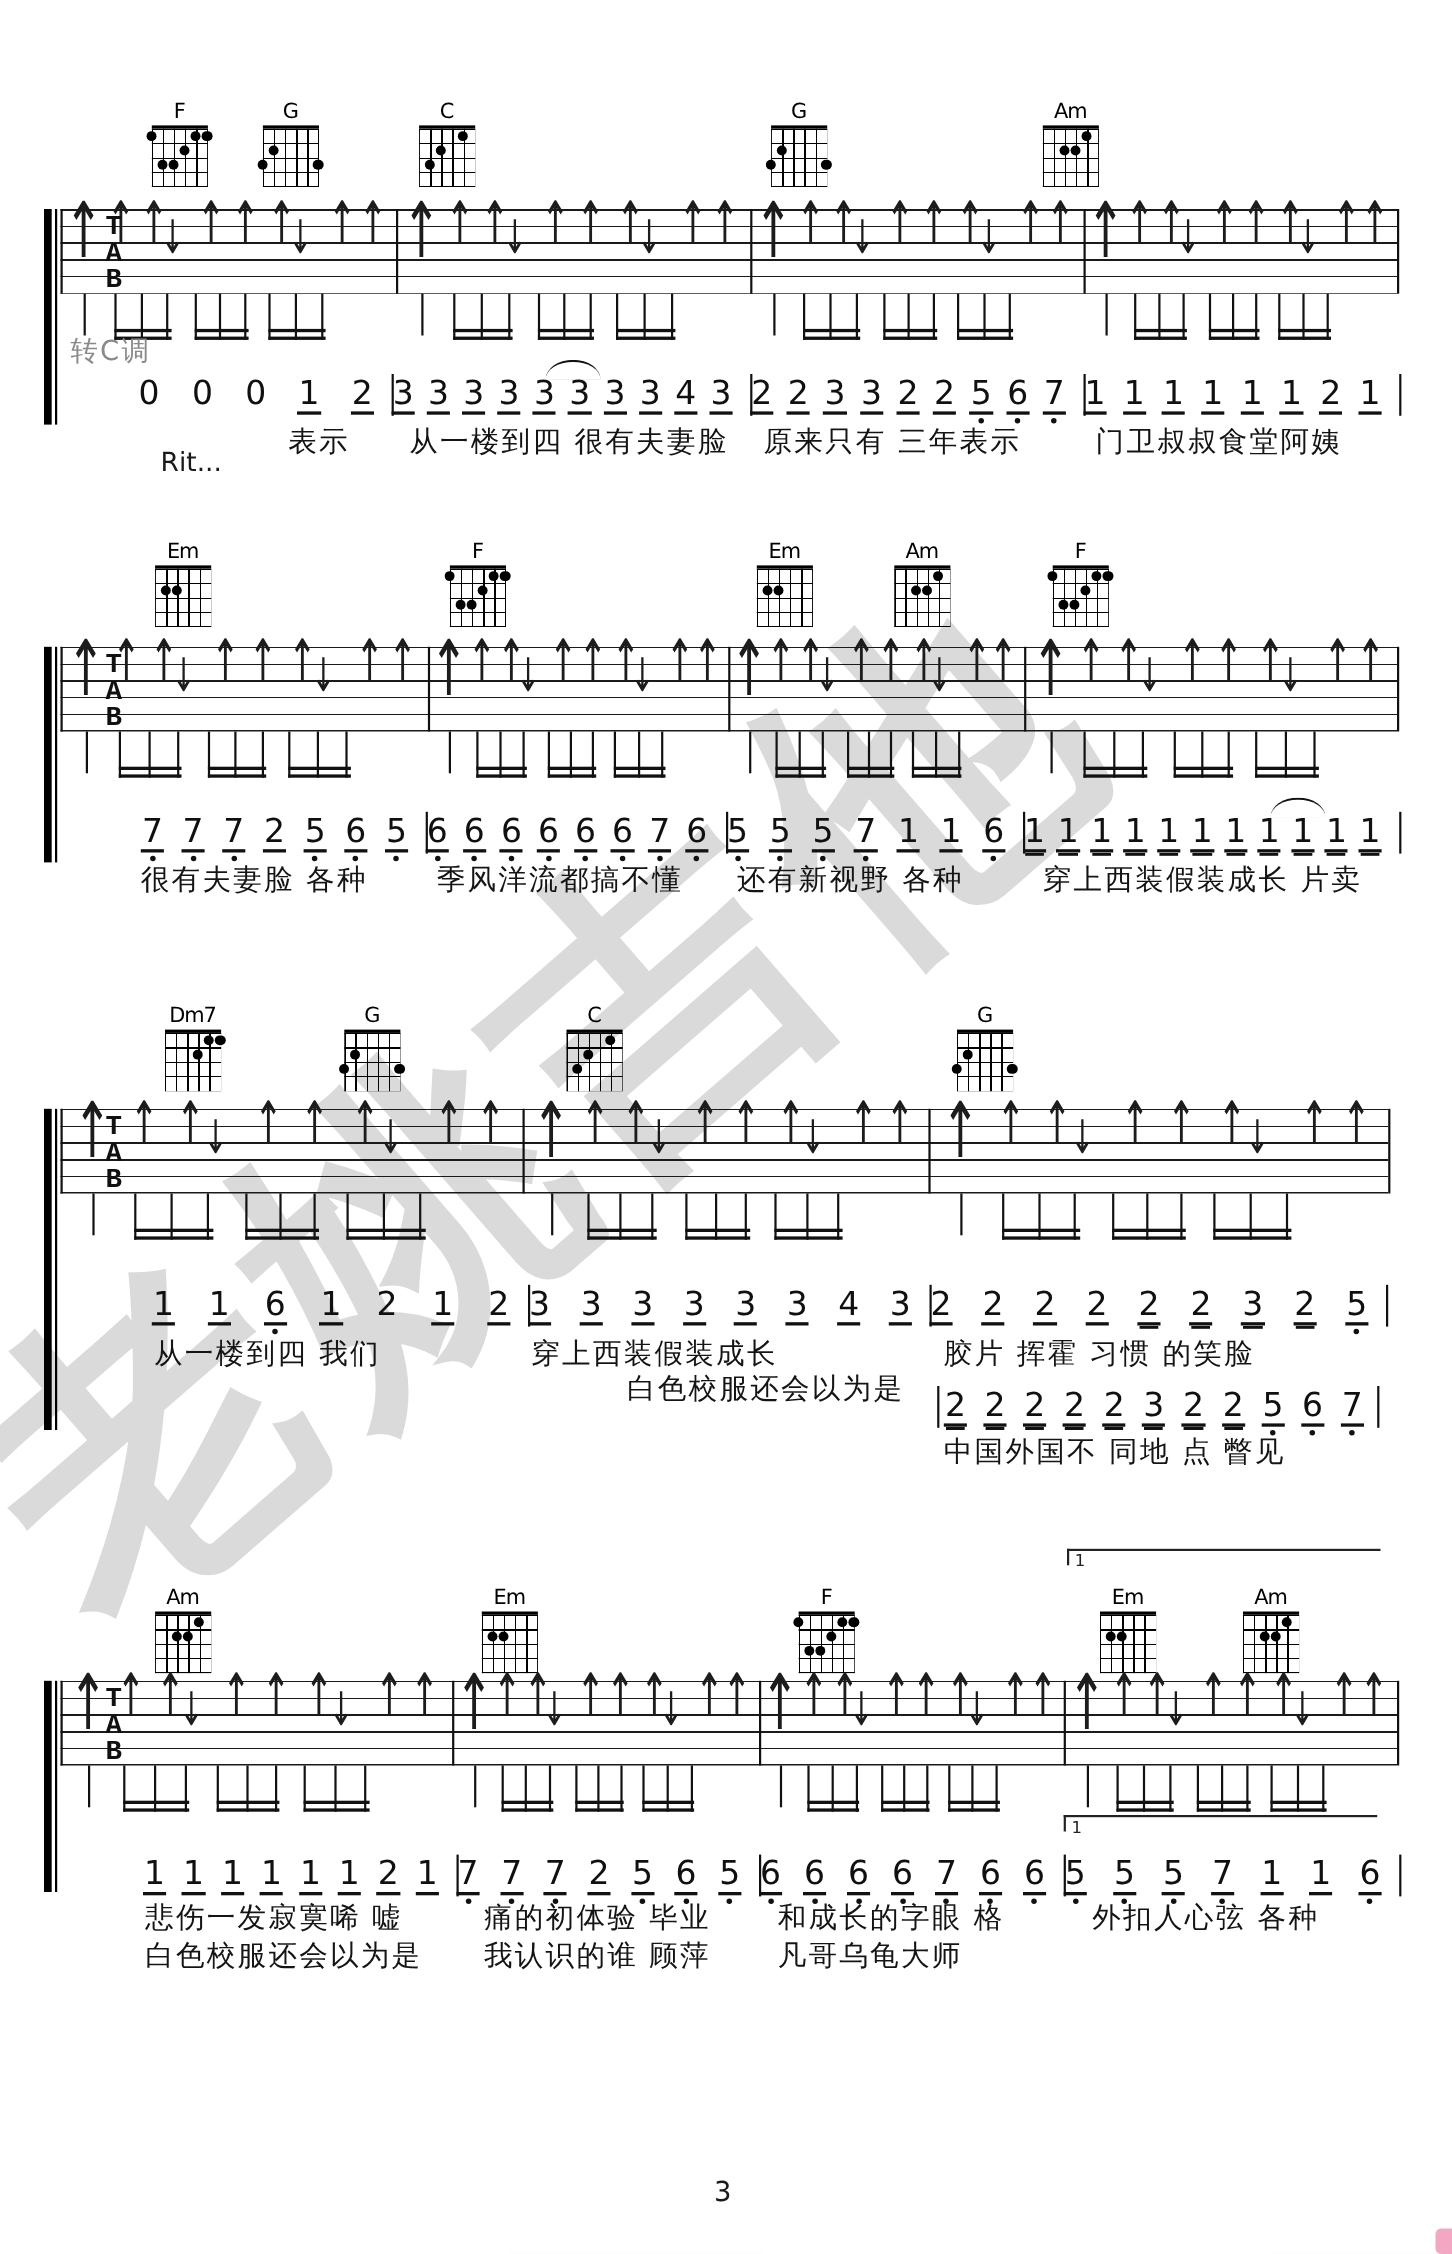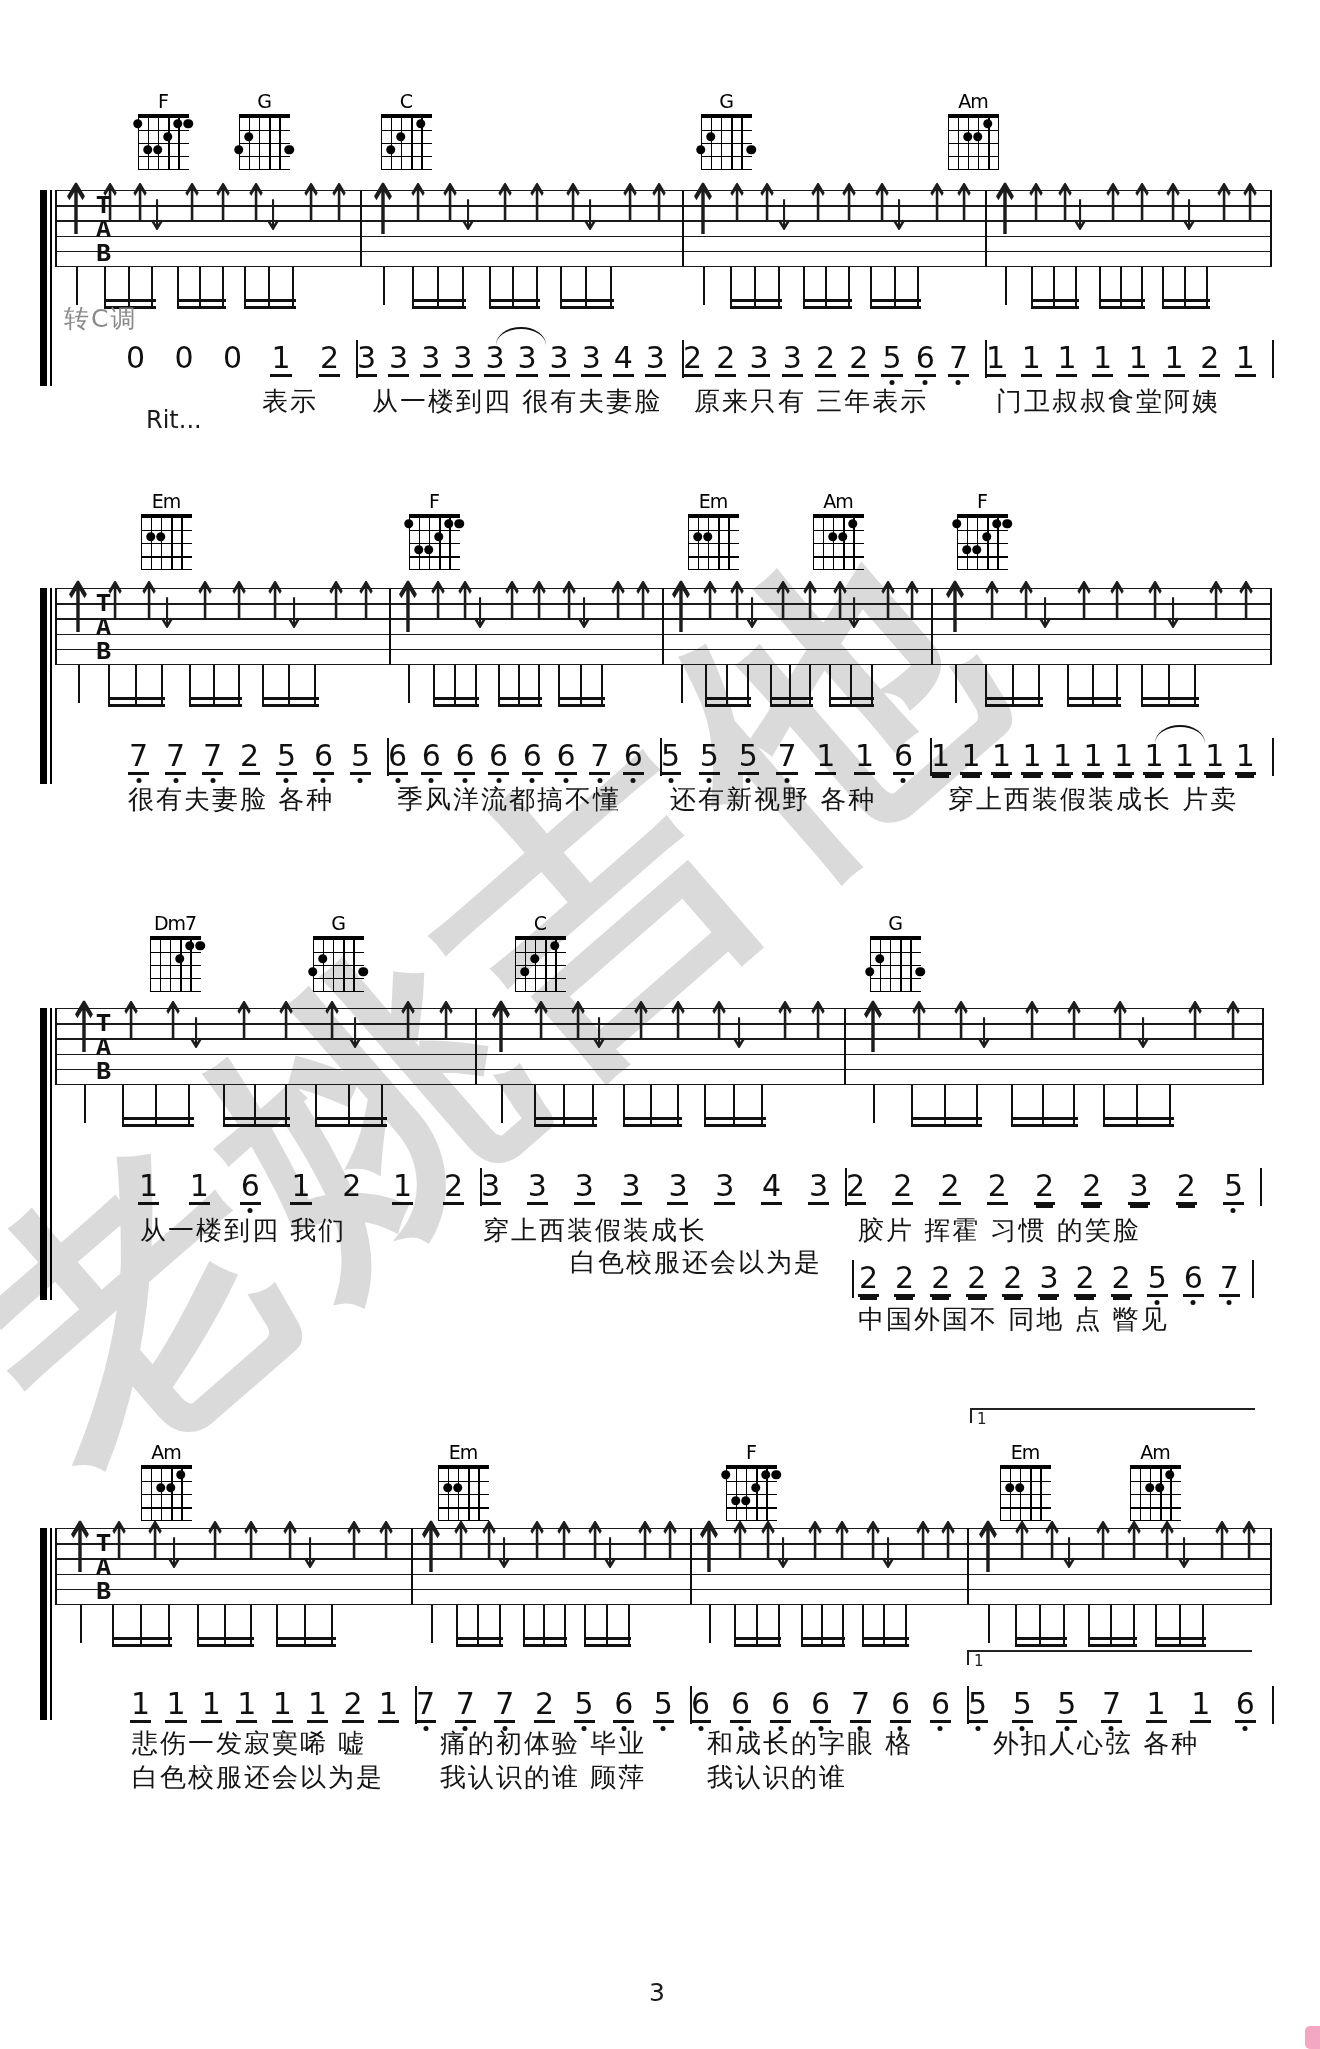--- a/index.html
+++ b/index.html
@@ -953,18 +953,18 @@
         <div class="nbar" style="left: 415px; top: 1686px;"></div>
         <div class="nbar" style="left: 690px; top: 1686px;"></div>
         <div class="nbar" style="left: 967px; top: 1686px;"></div>
         <div class="nbar" style="left: 1272px; top: 1686px;"></div>
         <div class="lyr" style="left: 132px; top: 1726px;">悲伤一发寂寞唏 嘘</div>
         <div class="lyr" style="left: 440px; top: 1726px;">痛的初体验  毕业</div>
         <div class="lyr" style="left: 707px; top: 1726px;">和成长的字眼 格</div>
         <div class="lyr" style="left: 993px; top: 1726px;">外扣人心弦  各种</div>
         <div class="lyr" style="left: 132px; top: 1760px;">白色校服还会以为是</div>
         <div class="lyr" style="left: 440px; top: 1760px;">我认识的谁  顾萍</div>
-        <div class="lyr" style="left: 707px; top: 1760px;">我认识的谁</div>
+        <div class="lyr" style="left: 707px; top: 1760px;">凡哥乌龟大师</div>
       </div>
     </div>
   <div class="pagenum">3</div>
   <div class="corner"></div>
 </div>
 
 </body></html>

